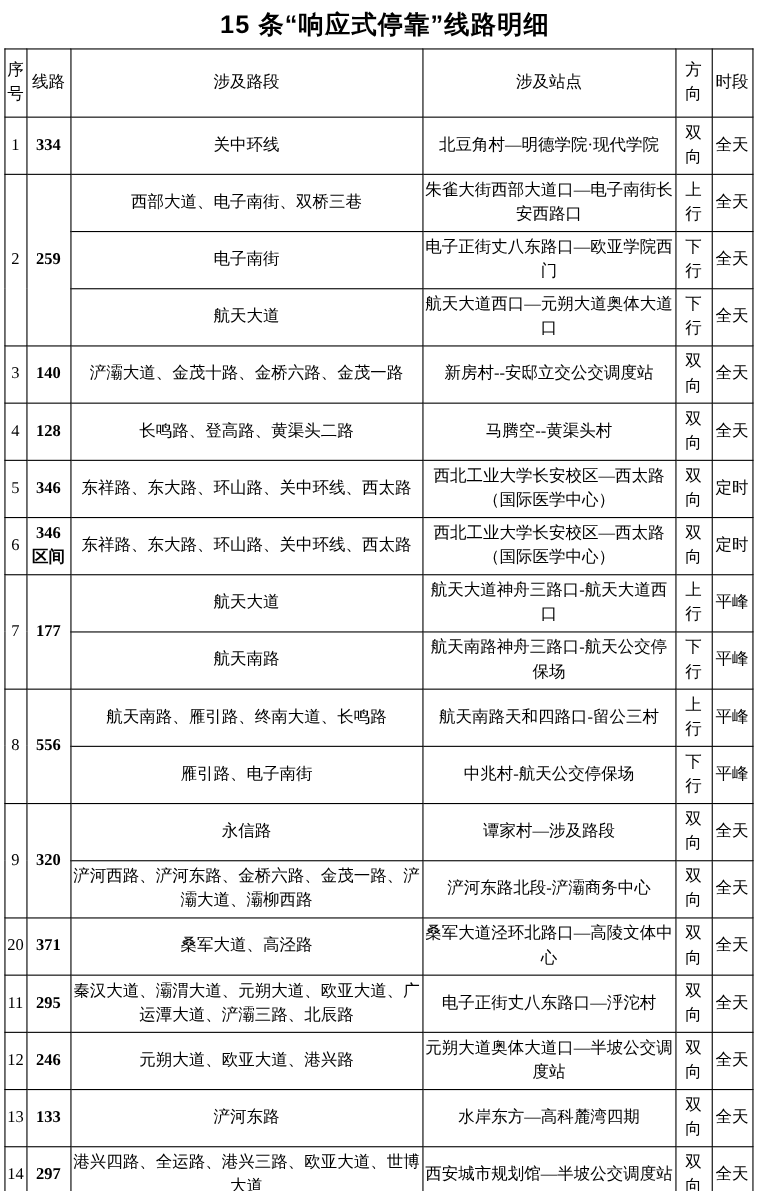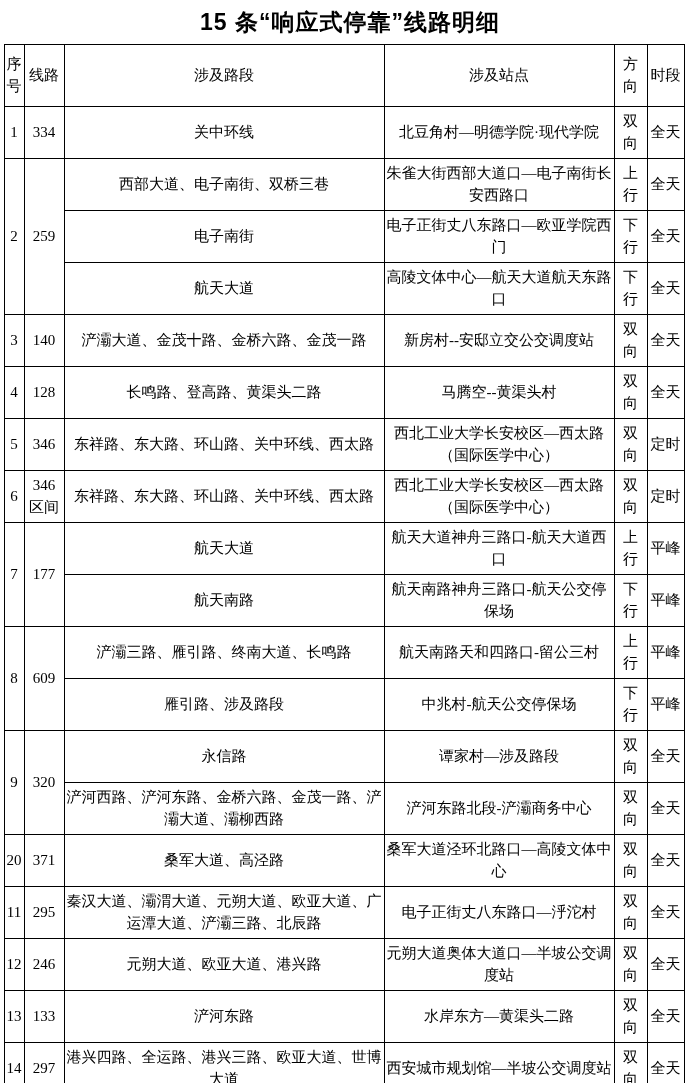--- a/index.html
+++ b/index.html
@@ -48,20 +48,21 @@
   table.routes th {
     font-weight: 400;
     padding: 8px 2px;
   }
   td.td-serial {
     word-break: break-all;
     padding: 3px 1px;
   }
   td.td-line {
     padding: 3px 2px;
+    font-weight: bold;
   }
   td.td-roads {
     text-align: left;
     padding: 3px 6px 3px 9px;
   }
   td.td-stations {
     padding: 3px 4px;
   }
   td.td-dir, td.td-period {
     padding: 3px 4px;
@@ -109,21 +110,21 @@
         <td class="td-period">全天</td>
       </tr>
       <tr>
         <td class="td-roads">电子南街</td>
         <td class="td-stations">电子正街丈八东路口—欧亚学院西门</td>
         <td class="td-dir">下行</td>
         <td class="td-period">全天</td>
       </tr>
       <tr>
         <td class="td-roads">航天大道</td>
-        <td class="td-stations">高陵文体中心—航天大道航天东路口</td>
+        <td class="td-stations">航天大道西口—元朔大道奥体大道口</td>
         <td class="td-dir">下行</td>
         <td class="td-period">全天</td>
       </tr>
       <tr>
         <td class="td-serial">3</td>
         <td class="td-line">140</td>
         <td class="td-roads">浐灞大道、金茂十路、金桥六路、金茂一路</td>
         <td class="td-stations">新房村--安邸立交公交调度站</td>
         <td class="td-dir">双向</td>
         <td class="td-period">全天</td>
@@ -161,28 +162,28 @@
         <td class="td-period">平峰</td>
       </tr>
       <tr>
         <td class="td-roads">航天南路</td>
         <td class="td-stations">航天南路神舟三路口-航天公交停保场</td>
         <td class="td-dir">下行</td>
         <td class="td-period">平峰</td>
       </tr>
       <tr>
         <td class="td-serial" rowspan="2">8</td>
-        <td class="td-line" rowspan="2">609</td>
-        <td class="td-roads">浐灞三路、雁引路、终南大道、长鸣路</td>
+        <td class="td-line" rowspan="2">556</td>
+        <td class="td-roads">航天南路、雁引路、终南大道、长鸣路</td>
         <td class="td-stations">航天南路天和四路口-留公三村</td>
         <td class="td-dir">上行</td>
         <td class="td-period">平峰</td>
       </tr>
       <tr>
-        <td class="td-roads">雁引路、涉及路段</td>
+        <td class="td-roads">雁引路、电子南街</td>
         <td class="td-stations">中兆村-航天公交停保场</td>
         <td class="td-dir">下行</td>
         <td class="td-period">平峰</td>
       </tr>
       <tr>
         <td class="td-serial" rowspan="2">9</td>
         <td class="td-line" rowspan="2">320</td>
         <td class="td-roads">永信路</td>
         <td class="td-stations">谭家村—涉及路段</td>
         <td class="td-dir">双向</td>
@@ -215,21 +216,21 @@
         <td class="td-line">246</td>
         <td class="td-roads">元朔大道、欧亚大道、港兴路</td>
         <td class="td-stations">元朔大道奥体大道口—半坡公交调度站</td>
         <td class="td-dir">双向</td>
         <td class="td-period">全天</td>
       </tr>
       <tr>
         <td class="td-serial">13</td>
         <td class="td-line">133</td>
         <td class="td-roads">浐河东路</td>
-        <td class="td-stations">水岸东方—黄渠头二路</td>
+        <td class="td-stations">水岸东方—高科麓湾四期</td>
         <td class="td-dir">双向</td>
         <td class="td-period">全天</td>
       </tr>
       <tr>
         <td class="td-serial">14</td>
         <td class="td-line">297</td>
         <td class="td-roads">港兴四路、全运路、港兴三路、欧亚大道、世博大道</td>
         <td class="td-stations">西安城市规划馆—半坡公交调度站</td>
         <td class="td-dir">双向</td>
         <td class="td-period">全天</td>

